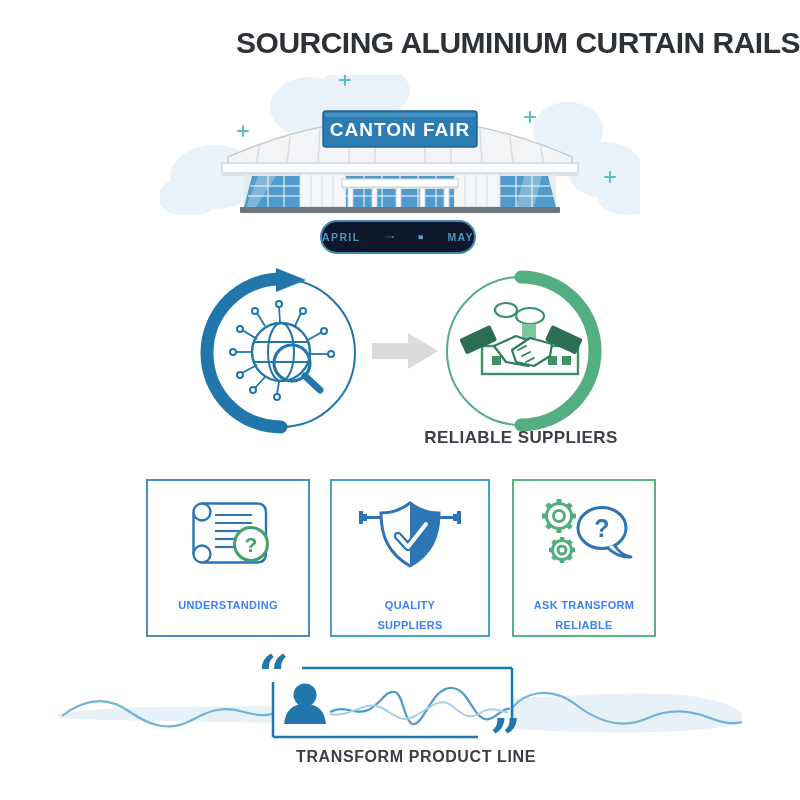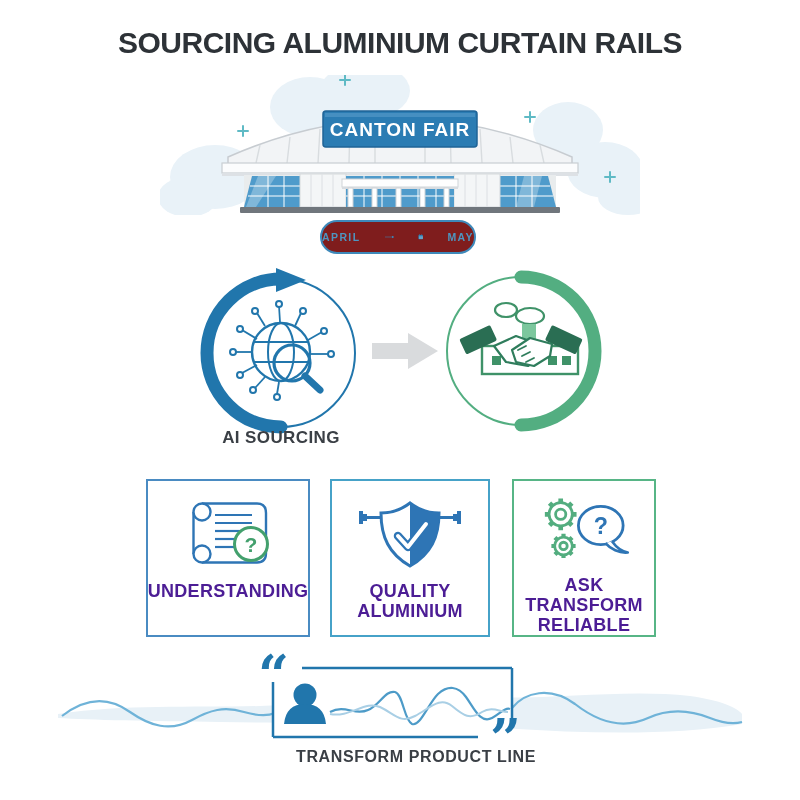--- a/index.html
+++ b/index.html
@@ -1,30 +1,30 @@
 <!DOCTYPE html>
 <html><head>
 <meta charset="utf-8">
 <style>
   html,body{margin:0;padding:0;background:#fff;}
   .canvas{position:relative;width:800px;height:800px;background:#ffffff;overflow:hidden;
           font-family:"Liberation Sans",sans-serif;}
-  .title{position:absolute;top:26px;left:0;width:800px;text-align:center;
+  .title{position:absolute;top:26px;left:0;width:800px;text-align:right;
          font-size:30px;font-weight:700;color:#2d3237;letter-spacing:-0.5px;}
   svg.abs{position:absolute;}
-  .pill{position:absolute;left:320px;top:220px;width:156px;height:34px;background:#7f1d1d;
+  .pill{position:absolute;left:320px;top:220px;width:156px;height:34px;background:#0f172a;
         border:2px solid #3e89ba;border-radius:19px;display:flex;align-items:center;
         justify-content:center;gap:24px;box-sizing:border-box;}
   .pill .month{font-size:10.5px;font-weight:700;color:#4e95c0;letter-spacing:1.4px;}
   .plabel{position:absolute;top:428px;width:200px;text-align:center;font-size:17px;
           font-weight:600;color:#3a3f45;letter-spacing:.4px;}
   .card{position:absolute;top:479px;height:158px;background:#fff;border:2px solid #4a8bc2;
         box-sizing:border-box;display:flex;flex-direction:column;align-items:center;}
   .card .icon{margin-top:10px;}
-  .clabel{margin-top:2px;text-align:center;font-size:18px;font-weight:600;color:#4c1d95;
+  .clabel{margin-top:16px;text-align:center;font-size:11px;font-weight:600;color:#3b82f6;
           line-height:20px;letter-spacing:.3px;}
   .clabel span{display:block;}
   .flabel{position:absolute;top:748px;left:16px;width:800px;text-align:center;font-size:16px;
           font-weight:600;color:#3a3f45;letter-spacing:.6px;}
 </style>
 </head>
 <body>
 
 <div class="canvas">
 
@@ -194,21 +194,21 @@
         <path d="M 88,40 L 66,34 L 48,46 L 52,58 L 70,62 L 86,52 Z"></path>
       </g>
       <g stroke="#2f7d5c" stroke-width="1.8" stroke-linecap="round">
         <path d="M 54,46 l 8,-4"></path>
           <path d="M 58,52 l 8,-4"></path>
           <path d="M 62,58 l 8,-4"></path>
       </g>
     </g>
   </svg>
 
-  <div class="plabel" style="left:181px">AI SOURCING</div>
+  <div class="plabel" style="left:421px">RELIABLE SUPPLIERS</div>
 
   <div class="card" style="left: 146px; width: 164px; border-color: rgb(74, 139, 194);">
     <svg class="icon" width="110" height="88" viewBox="0 0 110 88">
       <path d="M 29,12.5 H 84 Q 93,12.5 93,22 V 62 Q 93,71.5 84,71.5 H 29" fill="#ffffff" stroke="#2e75b5" stroke-width="2.4"></path>
       <path d="M 20.5,21 V 63" fill="none" stroke="#2e75b5" stroke-width="2.4"></path>
       <circle cx="29" cy="21" r="8.5" fill="#ffffff" stroke="#2e75b5" stroke-width="2.4"></circle>
       <circle cx="29" cy="63" r="8.5" fill="#ffffff" stroke="#2e75b5" stroke-width="2.4"></circle>
       <g stroke="#2e75b5" stroke-width="2.2">
         <path d="M 42,24 H 79"></path>
           <path d="M 42,32 H 79"></path>
@@ -238,21 +238,21 @@
         <rect x="102" y="20" width="4" height="13"></rect>
           <rect x="98" y="23" width="4" height="7"></rect>
       </g>
       <path d="M 55,12 C 64,19 75,22 84,22 C 84,46 76,63 55,75 C 34,63 26,46 26,22 C 35,22 46,19 55,12 Z" fill="#ffffff" stroke="#2e75b5" stroke-width="3"></path>
       <path d="M 55,12 C 64,19 75,22 84,22 C 84,46 76,63 55,75 C 34,63 26,46 26,22 C 35,22 46,19 55,12 Z" fill="#2e75b5" clip-path="url(#shield-right)"></path>
       <path d="M 43,45 L 53,56 L 71,33" fill="none" stroke="#2e75b5" stroke-width="8.5" stroke-linecap="round" stroke-linejoin="round"></path>
       <path d="M 43,45 L 53,56 L 71,33" fill="none" stroke="#ffffff" stroke-width="4" stroke-linecap="round" stroke-linejoin="round"></path>
     </svg>
     <div class="clabel">
       <span>QUALITY</span>
-        <span>ALUMINIUM</span>
+        <span>SUPPLIERS</span>
     </div>
   </div>
 
   <div class="card" style="left: 512px; width: 144px; border-color: rgb(87, 181, 134);">
     <svg class="icon" width="110" height="88" viewBox="0 0 110 88">
       <g stroke="#53ad7f" stroke-width="5">
         <path d="M 40,25 H 47 M 37.1,32.1 L 42,37 M 30,35 V 42 M 22.9,32.1 L 18,37 M 20,25 H 13 M 22.9,17.9 L 18,13 M 30,15 V 8 M 37.1,17.9 L 42,13"></path>
       </g>
       <circle cx="30" cy="25" r="12.5" fill="#ffffff" stroke="#53ad7f" stroke-width="3"></circle>
       <circle cx="30" cy="25" r="5.5" fill="none" stroke="#53ad7f" stroke-width="3"></circle>

